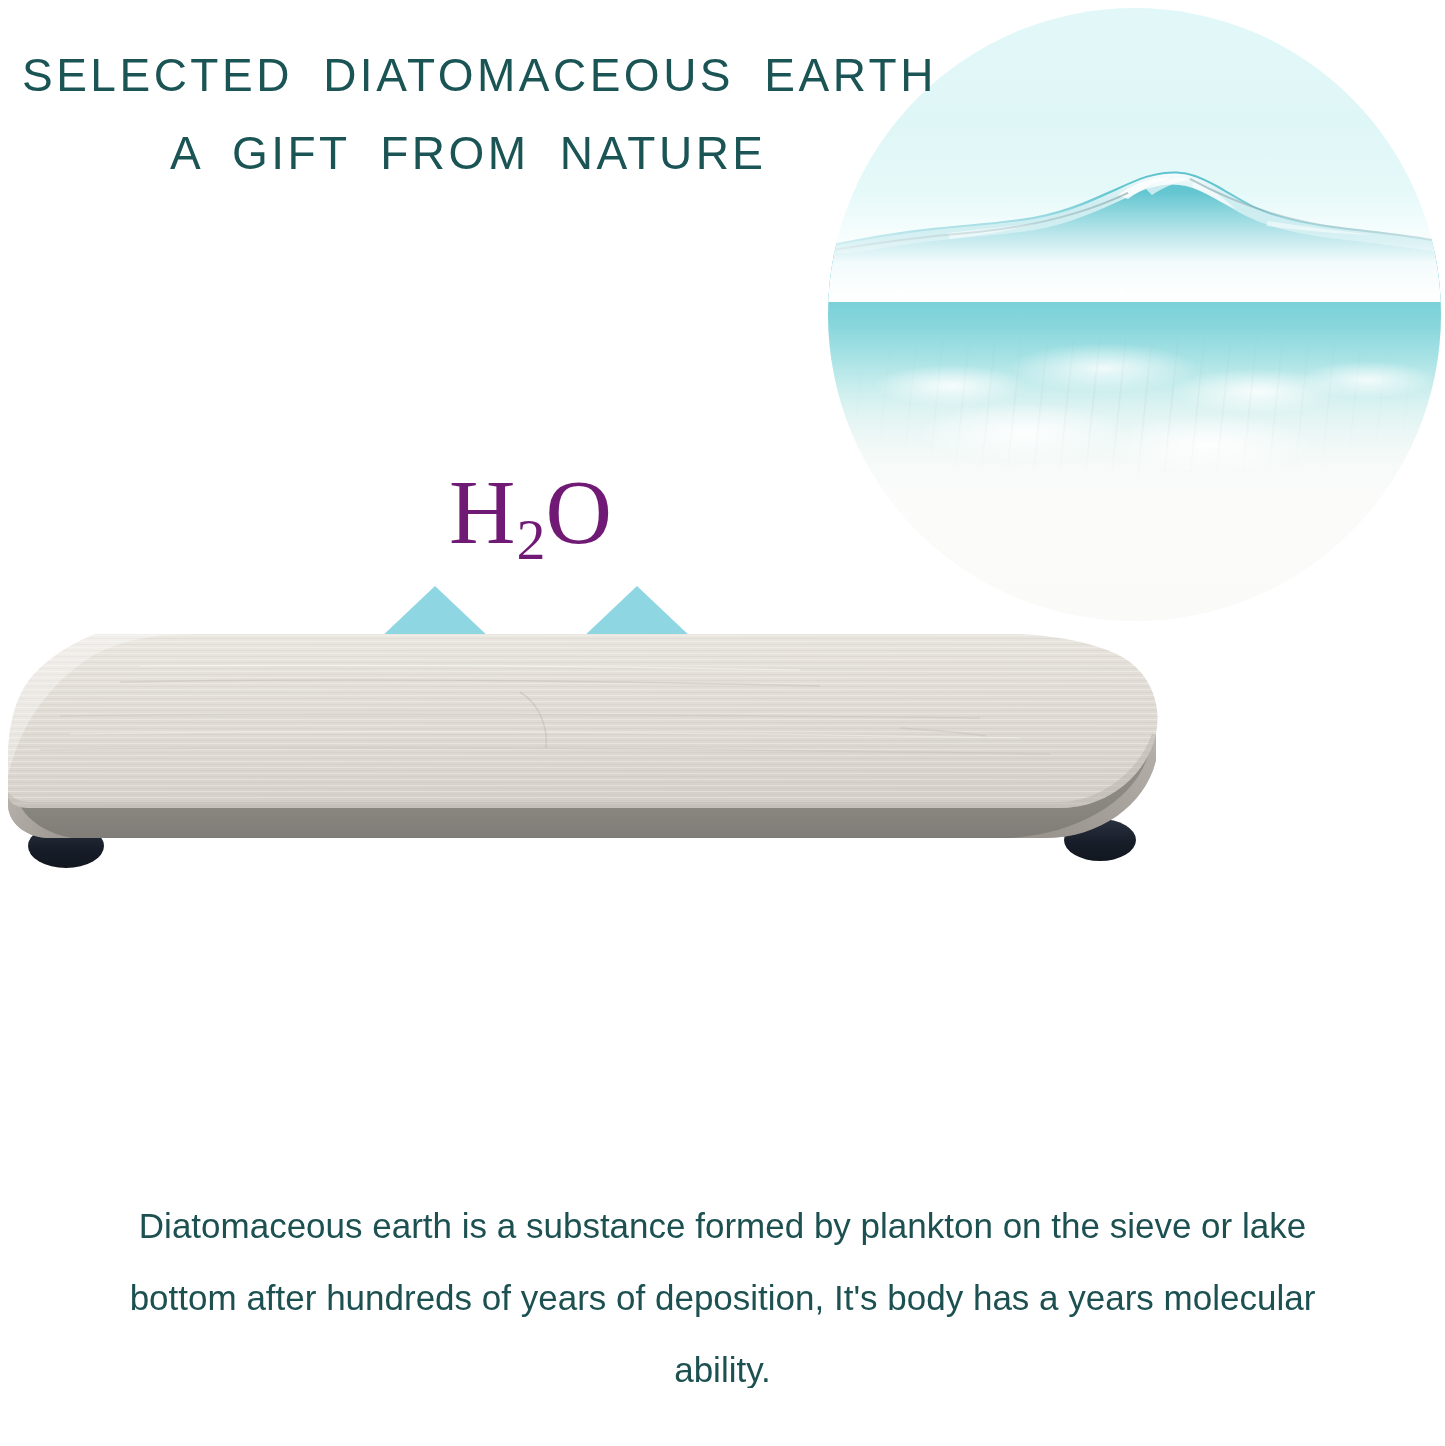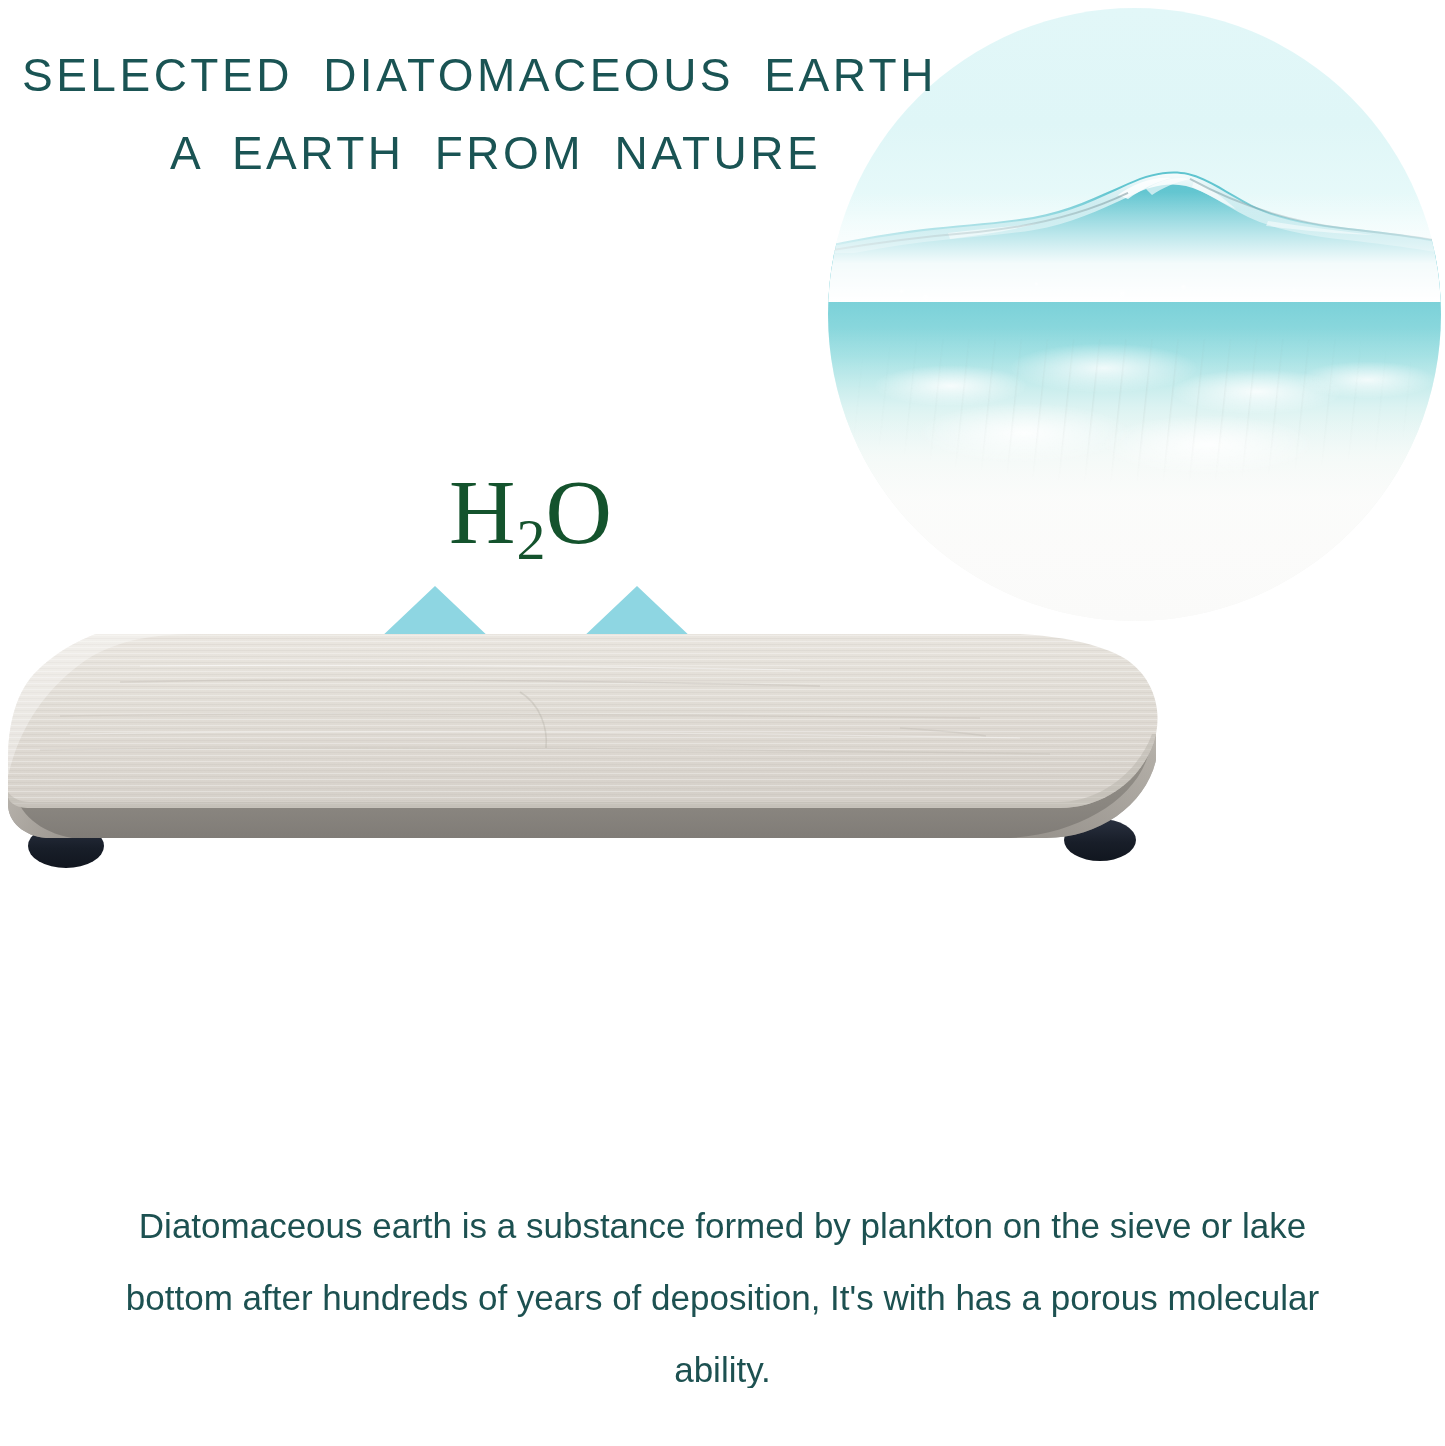--- a/index.html
+++ b/index.html
@@ -144,21 +144,21 @@
       radial-gradient(circle 6px at 48% 55%, rgba(255,255,255,0.7), rgba(255,255,255,0) 70%),
       radial-gradient(circle 4px at 58% 45%, rgba(255,255,255,0.8), rgba(255,255,255,0) 70%),
       radial-gradient(circle 3px at 76% 50%, rgba(255,255,255,0.75), rgba(255,255,255,0) 70%);
   }
 
   
   .h2o {
     position: absolute;
     left: 449px;
     top: 466px;
-    color: #14532d;
+    color: #701a75;
     font-family: "Liberation Serif", serif;
     font-size: 92px;
     font-weight: 400;
     letter-spacing: 1px;
     line-height: 1;
     white-space: nowrap;
     text-align: center;
   }
   .h2o .sub {
     font-size: 58px;
@@ -250,21 +250,21 @@
 
     <div class="water-body"></div>
     <div class="bubbles"></div>
     <div class="powder"></div>
     <div class="powder-streaks"></div>
     <div class="sky-haze"></div>
   </div>
 
   <div class="headline">
     <span class="headline-line1">SELECTED  DIATOMACEOUS  EARTH</span>
-    <span class="headline-line2">A  EARTH  FROM  NATURE</span>
+    <span class="headline-line2">A  GIFT  FROM  NATURE</span>
   </div>
 
   <div class="h2o"><span>H</span><span class="sub">2</span><span>O</span></div>
 
   <div class="arrow arrow-left">
     <svg viewBox="0 0 118 110" aria-hidden="true">
       <path d="M59,2 L116,56 L86,56 L86,110 L32,110 L32,56 L2,56 Z" fill="#8ed6e2"></path>
     </svg>
   </div>
   <div class="arrow arrow-right">
@@ -352,17 +352,17 @@
 
       <path d="M8,186 C8,196 18,200 30,200 L1060,200
                C1110,200 1148,164 1156,126 L1152,126
                C1140,160 1104,194 1058,194 L30,194
                C20,194 12,190 8,184 Z" fill="#b8b3ab" opacity="0.5"></path>
     </svg>
   </div>
 
   <div class="body-copy">
     <span class="body-line">Diatomaceous earth is a substance formed by plankton on the sieve or lake</span>
-    <span class="body-line">bottom after hundreds of years of deposition, It's with has a porous molecular</span>
+    <span class="body-line">bottom after hundreds of years of deposition, It's body has a years molecular</span>
     <span class="body-line">ability.</span>
   </div>
 
 </div>
 
 </body></html>

